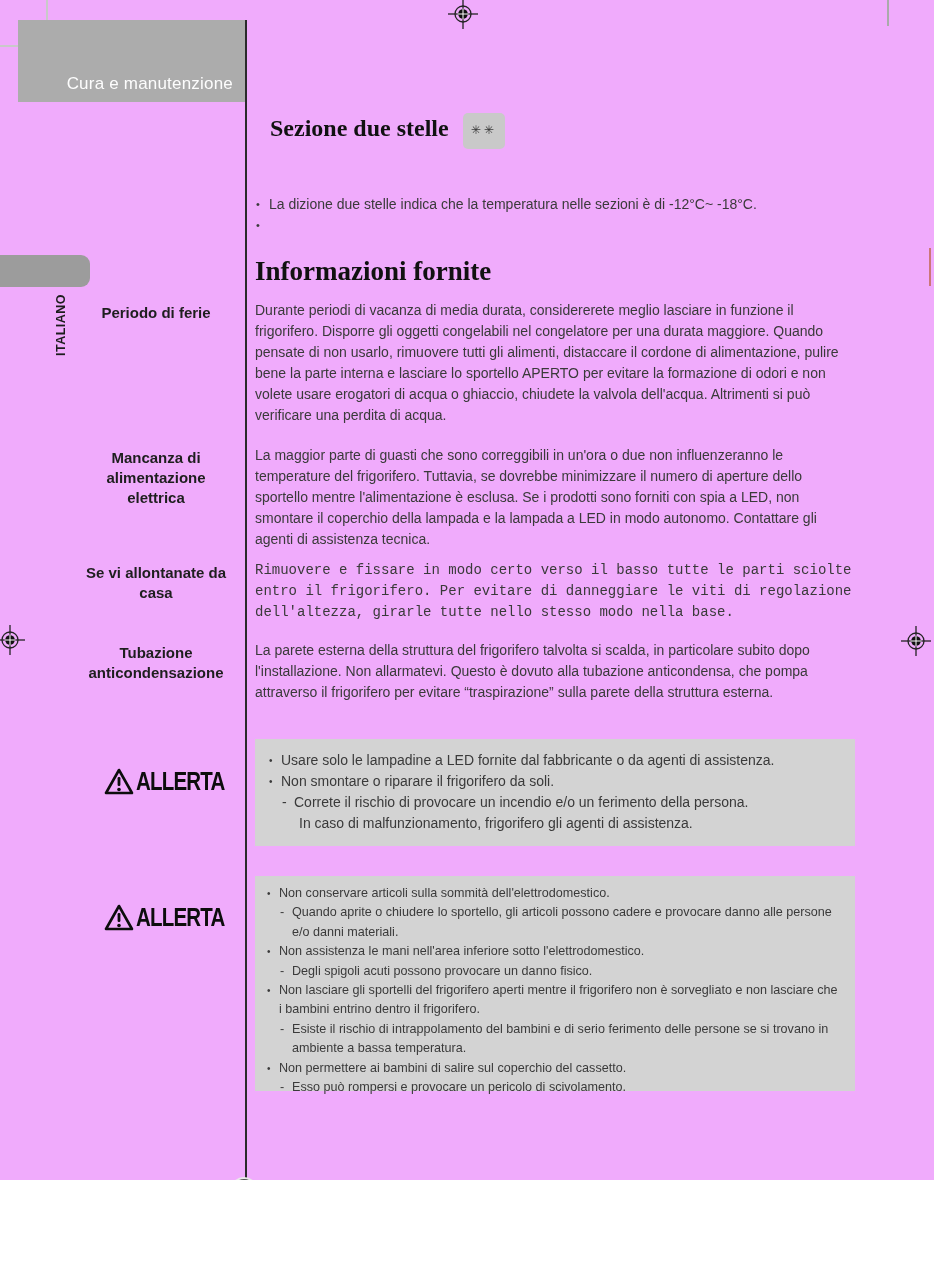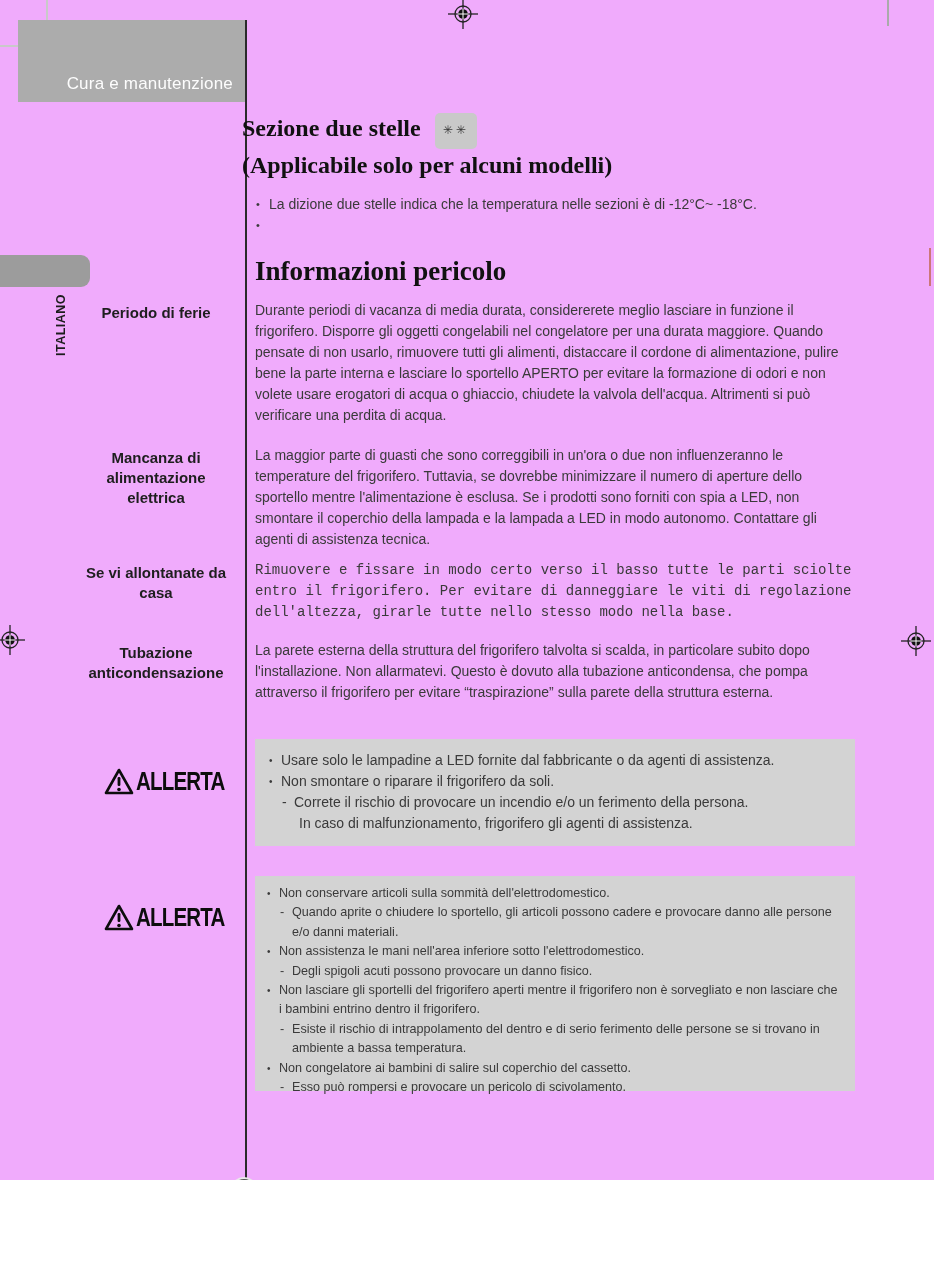--- a/index.html
+++ b/index.html
@@ -21,21 +21,21 @@
 
   
   .divider { position:absolute; left:245px; top:20px; width:1.5px; height:1230px; background:#2b2b2b; }
 
   
   .pill { position:absolute; left:-8px; top:255px; width:98px; height:32px; background:#9c9c9c; border-radius:9px; }
   .vlabel { position:absolute; left:54px; top:292px; height:64px; writing-mode:vertical-rl; transform:rotate(180deg);
             font-size:12.5px; font-weight:bold; color:#1c1c1c; letter-spacing:.5px; }
 
   
-  .h1 { position:absolute; left:242px; top:112px; font-family:"Liberation Serif", serif; font-weight:bold;
+  .h1 { position:absolute; left:270px; top:112px; font-family:"Liberation Serif", serif; font-weight:bold;
         font-size:24px; line-height:33px; color:#111; }
   .h1 .badge { display:inline-block; background:#c9c9c9; border-radius:5px; padding:1px 8px 2px; margin-left:14px;
                font-size:12px; color:#3a3a3a; letter-spacing:3px; vertical-align:2px; font-family:"DejaVu Sans", sans-serif; }
   .h2 { position:absolute; left:255px; top:256px; font-family:"Liberation Serif", serif; font-weight:bold;
         font-size:27px; color:#111; }
 
   
   .intro { position:absolute; left:256px; top:194px; width:640px; font-size:14px; line-height:21px; color:#3a3a3a; }
   .brow { display:flex; }
   .brow .mk { flex:0 0 13px; font-size:11px; line-height:21px; }
@@ -121,34 +121,33 @@
   </div>
   <div class="divider"></div>
 
   <div class="pill"></div>
   <div class="vlabel">ITALIANO</div>
 
   <div class="h1">
     <div>
       <span>Sezione due stelle</span><span class="badge">✳✳</span>
     </div>
-    <div>(Applicabile solo per alcuni modelli)</div>
   </div>
 
   <div class="intro">
     <div class="brow">
       <span class="mk">•</span>
       <span>La dizione due stelle indica che la temperatura nelle sezioni è di -12°C~ -18°C.</span>
     </div>
     <div class="brow">
       <span class="mk">•</span>
     </div>
   </div>
 
-  <div class="h2">Informazioni pericolo</div>
+  <div class="h2">Informazioni fornite</div>
 
   <div class="slabel" style="top:303px;">Periodo di ferie</div>
   <div class="spara" style="top:300px;">Durante periodi di vacanza di media durata, considererete meglio lasciare in funzione il frigorifero. Disporre gli oggetti congelabili nel congelatore per una durata maggiore. Quando pensate di non usarlo, rimuovere tutti gli alimenti, distaccare il cordone di alimentazione, pulire bene la parte interna e lasciare lo sportello APERTO per evitare la formazione di odori e non volete usare erogatori di acqua o ghiaccio, chiudete la valvola dell'acqua. Altrimenti si può verificare una perdita di acqua.</div>
 
   <div class="slabel" style="top:448px;">Mancanza di alimentazione elettrica</div>
   <div class="spara" style="top:445px;">La maggior parte di guasti che sono correggibili in un'ora o due non influenzeranno le temperature del frigorifero. Tuttavia, se dovrebbe minimizzare il numero di aperture dello sportello mentre l'alimentazione è esclusa. Se i prodotti sono forniti con spia a LED, non smontare il coperchio della lampada e la lampada a LED in modo autonomo. Contattare gli agenti di assistenza tecnica.</div>
 
   <div class="slabel" style="top:563px;">Se vi allontanate da casa</div>
   <div class="spara" style="top:560px;font-family:Liberation Mono, monospace;">Rimuovere e fissare in modo certo verso il basso tutte le parti sciolte entro il frigorifero. Per evitare di danneggiare le viti di regolazione dell'altezza, girarle tutte nello stesso modo nella base.</div>
 
@@ -205,25 +204,25 @@
     <div class="item dash">
       <span class="mk">-</span>
       <span>Degli spigoli acuti possono provocare un danno fisico.</span>
     </div>
     <div class="item bullet">
       <span class="mk">•</span>
       <span>Non lasciare gli sportelli del frigorifero aperti mentre il frigorifero non è sorvegliato e non lasciare che i bambini entrino dentro il frigorifero.</span>
     </div>
     <div class="item dash">
       <span class="mk">-</span>
-      <span>Esiste il rischio di intrappolamento del dentro e di serio ferimento delle persone se si trovano in ambiente a bassa temperatura.</span>
-    </div>
-    <div class="item bullet">
-      <span class="mk">•</span>
-      <span>Non congelatore ai bambini di salire sul coperchio del cassetto.</span>
+      <span>Esiste il rischio di intrappolamento del bambini e di serio ferimento delle persone se si trovano in ambiente a bassa temperatura.</span>
+    </div>
+    <div class="item bullet">
+      <span class="mk">•</span>
+      <span>Non permettere ai bambini di salire sul coperchio del cassetto.</span>
     </div>
     <div class="item dash">
       <span class="mk">-</span>
       <span>Esso può rompersi e provocare un pericolo di scivolamento.</span>
     </div>
   </div>
 
   <div class="pnum">
     <span>9</span>
   </div>

